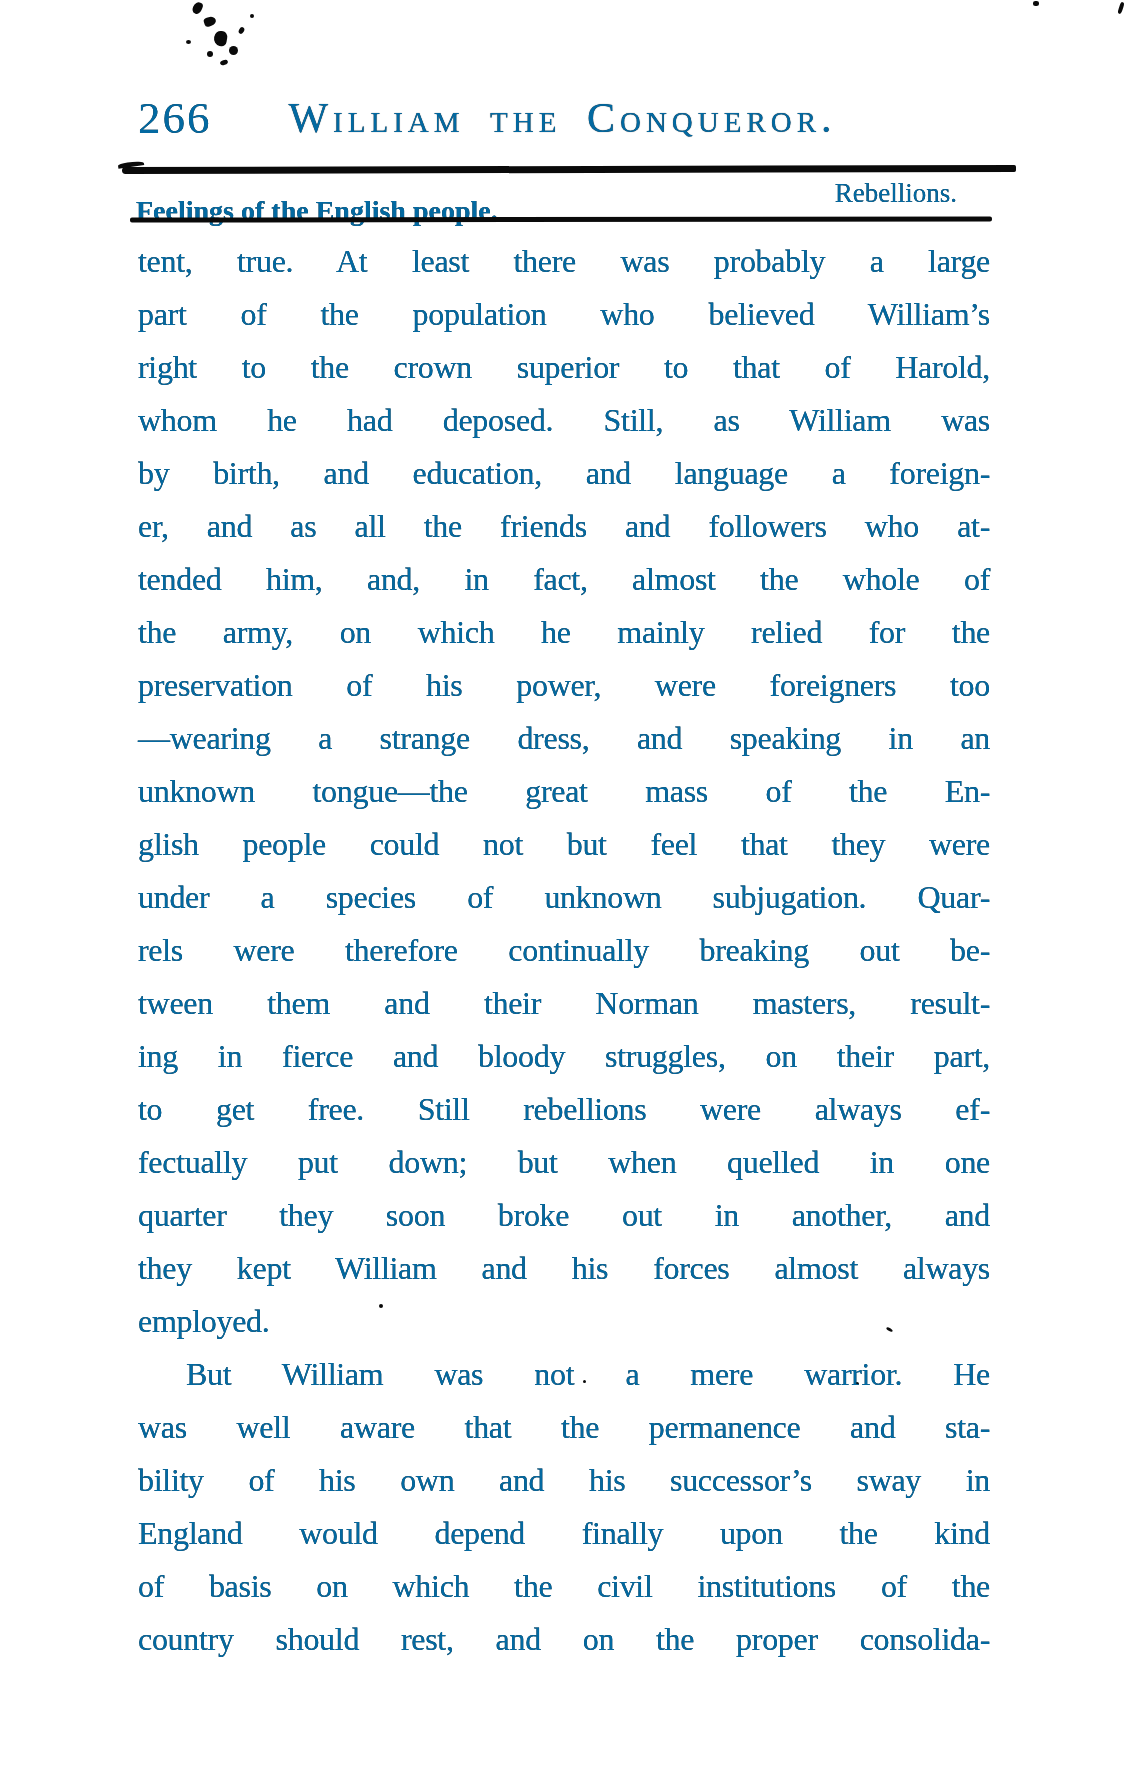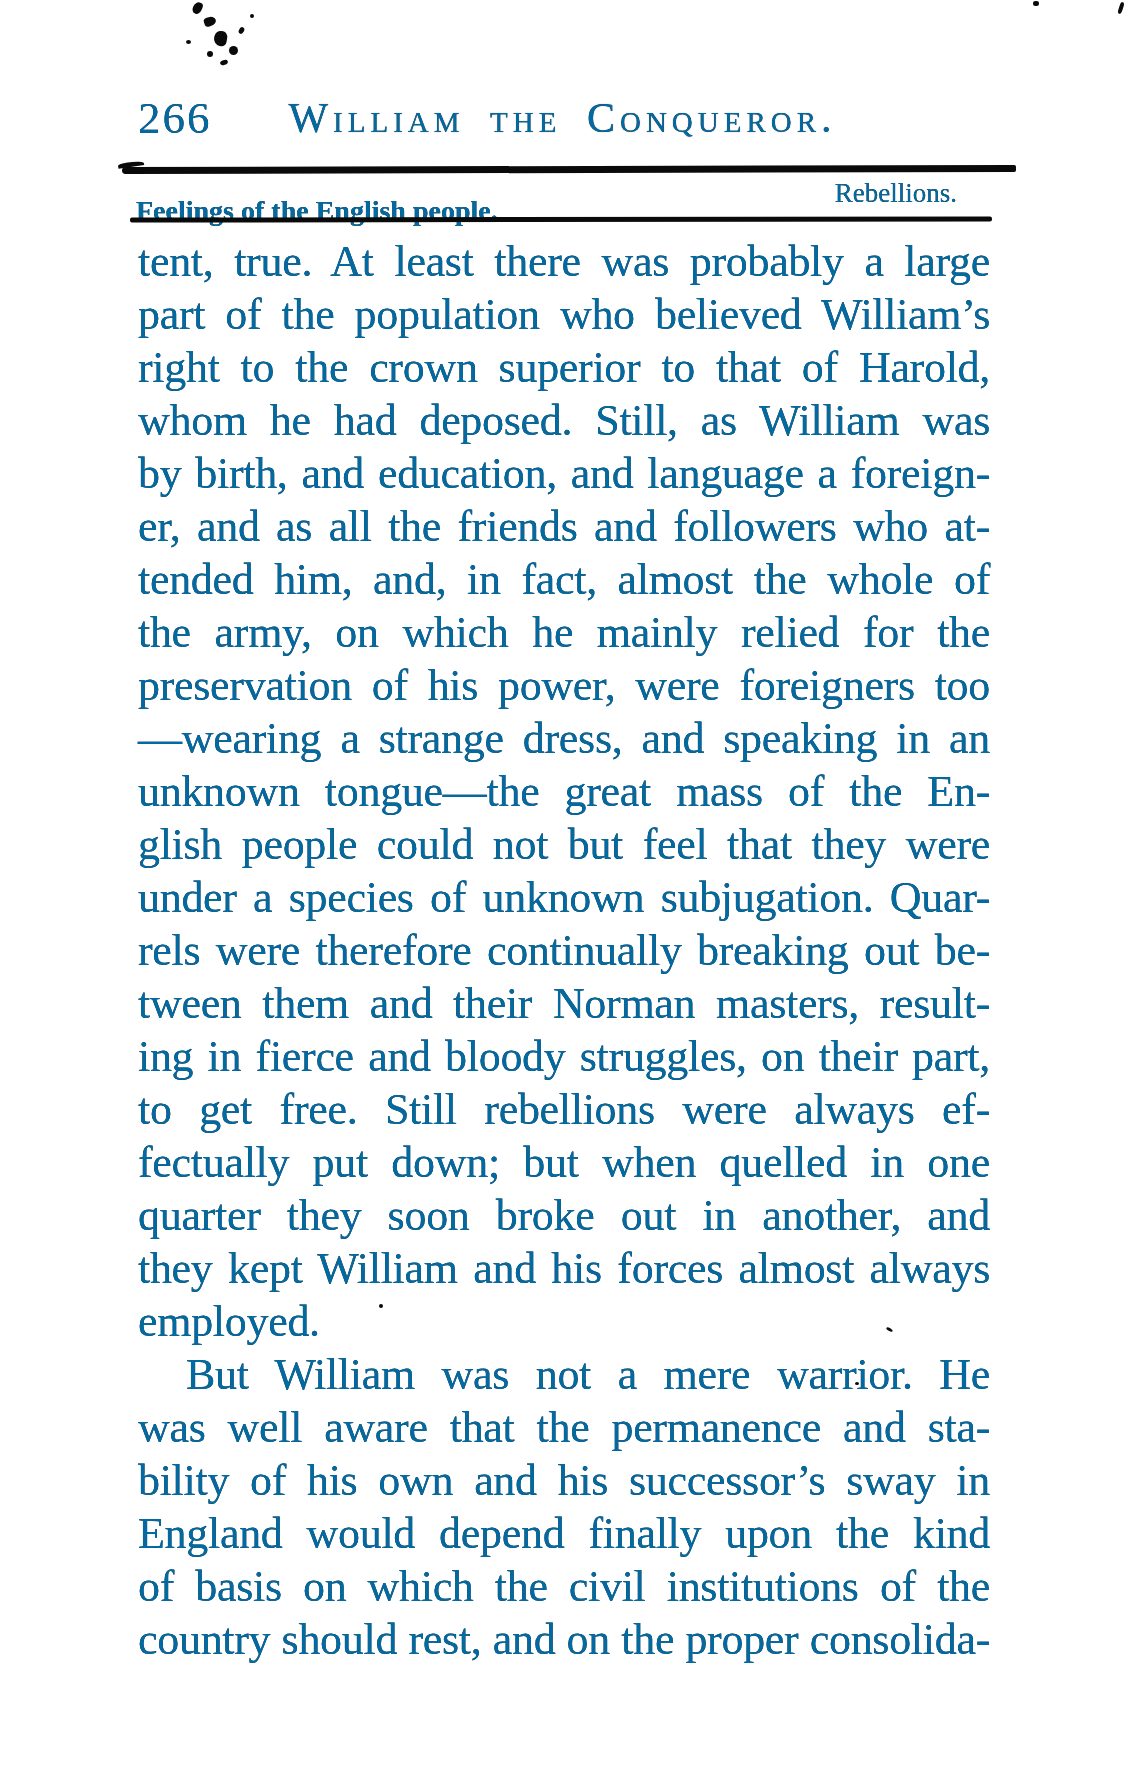--- a/index.html
+++ b/index.html
@@ -96,21 +96,21 @@
     line-height: 1;
     text-shadow: 0 0 0.5px rgba(0,0,0,0.9);
   }
 
   
   .body-text {
     position: absolute;
     left: 138px;
     top: 235px;
     width: 852px;
-    font-size: 44px;
+    font-size: 32px;
     letter-spacing: -0.3px;
     text-shadow: 0 0 0.6px rgba(0,0,0,0.85);
   }
   .line {
     height: 53px;
     line-height: 53px;
     text-align: justify;
     text-align-last: justify;
     white-space: normal;
   }

